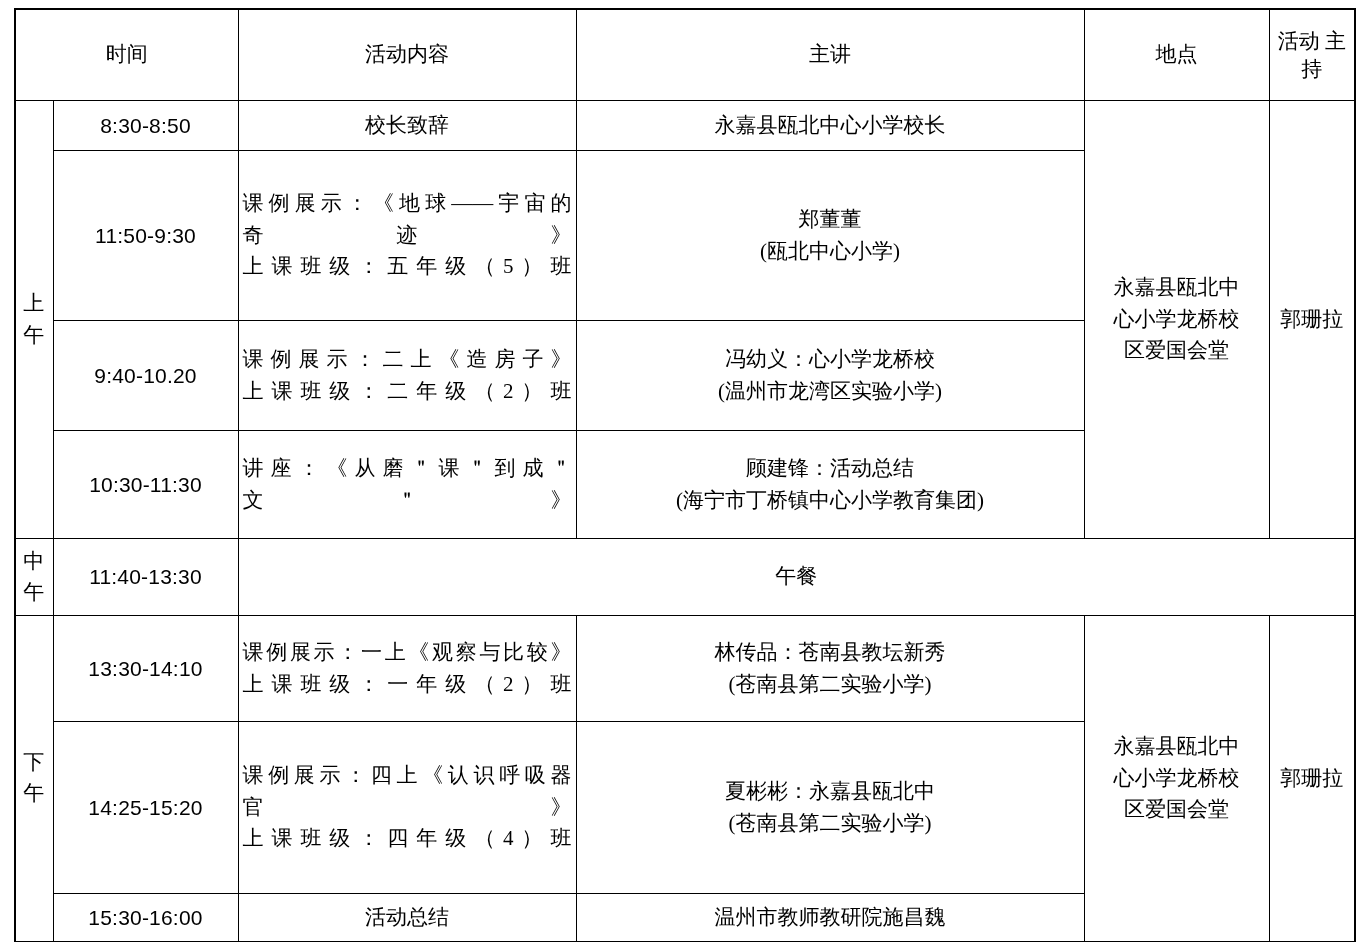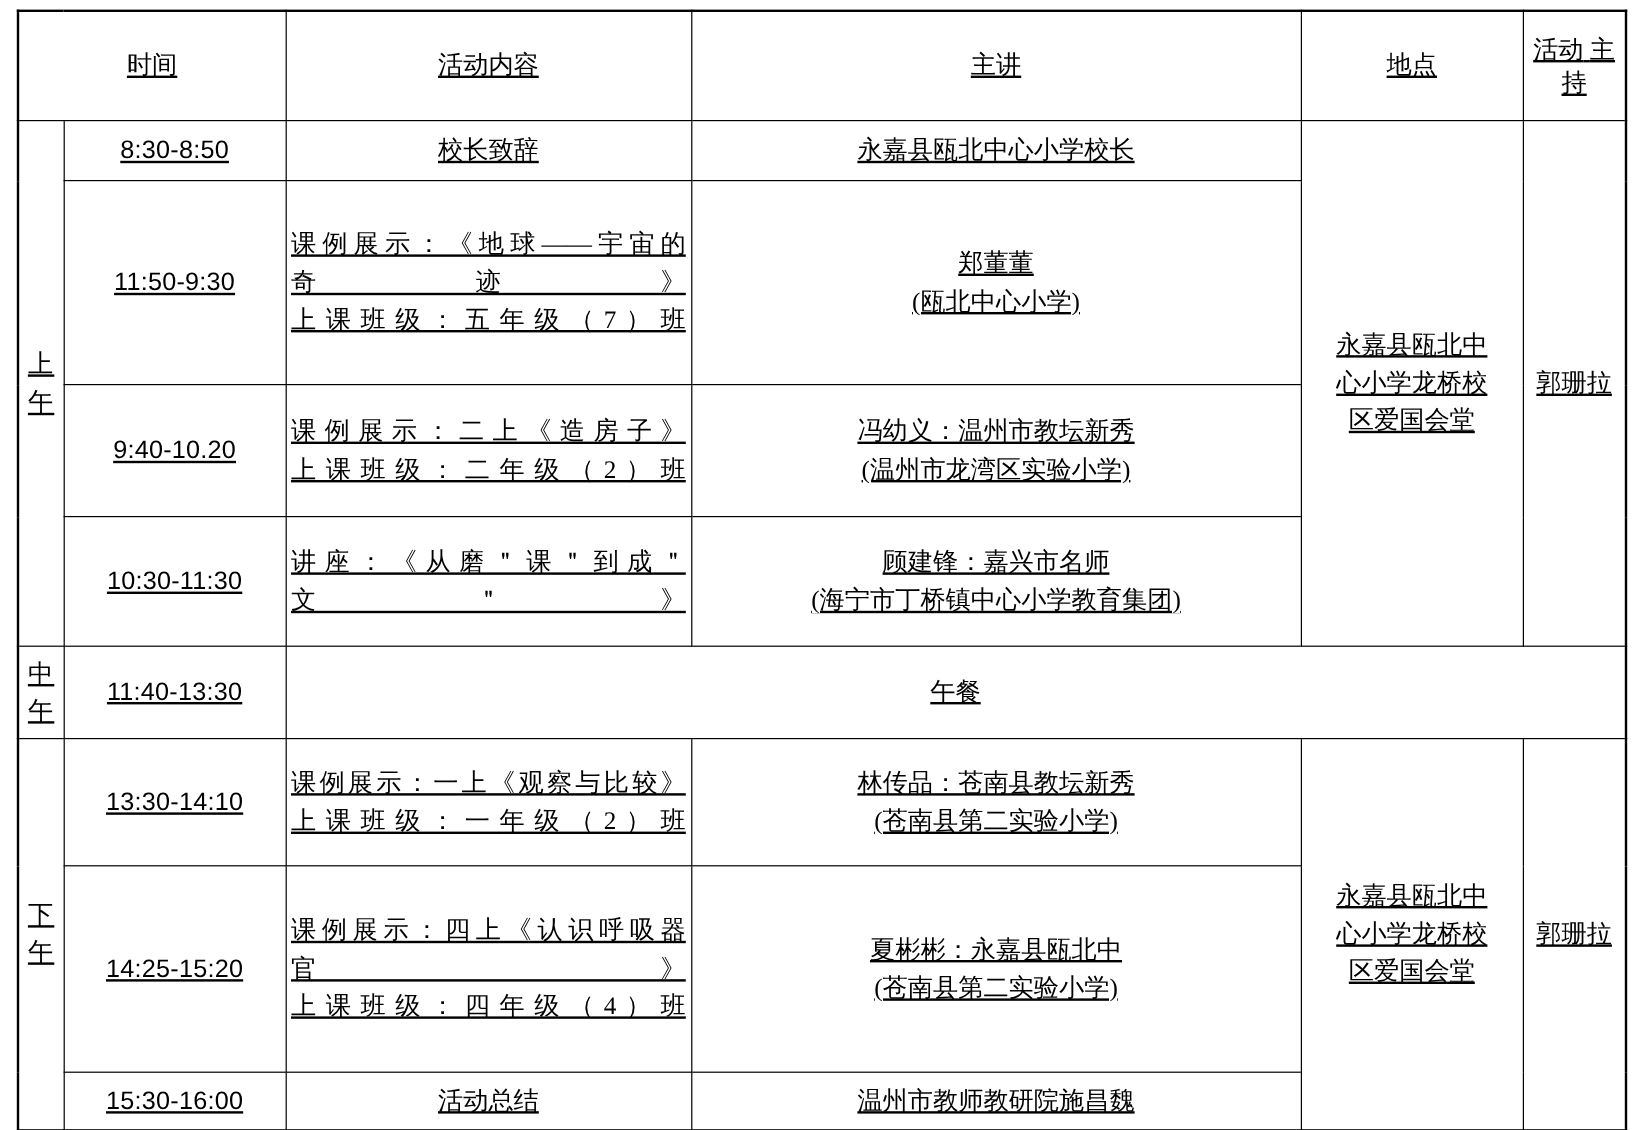--- a/index.html
+++ b/index.html
@@ -13,21 +13,20 @@
     font-family: "Liberation Serif", "DejaVu Serif", serif;
     color: #000000;
     overflow: hidden;
   }
   .page {
     position: relative;
     width: 1261px;
     height: 942px;
     box-sizing: border-box;
     padding: 8px 14px 0 14px;
-    text-decoration: underline;
   }
   table.schedule {
     border-collapse: collapse;
     width: 1340px;
     table-layout: fixed;
     border: 2px solid #000;
   }
   table.schedule td, table.schedule th {
     border: 1px solid #000;
     padding: 2px 4px;
@@ -155,48 +154,48 @@
           <span class="line">区爱国会堂</span>
         </td>
         <td class="host-cell" rowspan="4">郭珊拉</td>
       </tr>
 
       <tr class="row-h2">
         <td class="time-cell">11:50-9:30</td>
         <td class="content-cell">
           <span class="line">课例展示：《地球——宇宙的</span>
           <span class="line">奇迹》</span>
-          <span class="line">上课班级：五年级（7）班</span>
+          <span class="line">上课班级：五年级（5）班</span>
         </td>
         <td class="speaker-cell">
           <span class="line">郑董董</span>
           <span class="line">(瓯北中心小学)</span>
         </td>
       </tr>
 
       <tr class="row-h3">
         <td class="time-cell">9:40-10.20</td>
         <td class="content-cell">
           <span class="line">课例展示：二上《造房子》</span>
           <span class="line">上课班级：二年级（2）班</span>
         </td>
         <td class="speaker-cell">
-          <span class="line">冯幼义：温州市教坛新秀</span>
+          <span class="line">冯幼义：心小学龙桥校</span>
           <span class="line">(温州市龙湾区实验小学)</span>
         </td>
       </tr>
 
       <tr class="row-h4">
         <td class="time-cell">10:30-11:30</td>
         <td class="content-cell">
           <span class="line">讲座：《从磨＂课＂到成＂</span>
           <span class="line">文＂》</span>
         </td>
         <td class="speaker-cell">
-          <span class="line">顾建锋：嘉兴市名师</span>
+          <span class="line">顾建锋：活动总结</span>
           <span class="line">(海宁市丁桥镇中心小学教育集团)</span>
         </td>
       </tr>
 
       <tr class="row-h5">
         <td class="session-cell">
           <span class="line">中</span>
           <span class="line">午</span>
         </td>
         <td class="time-cell">11:40-13:30</td>

